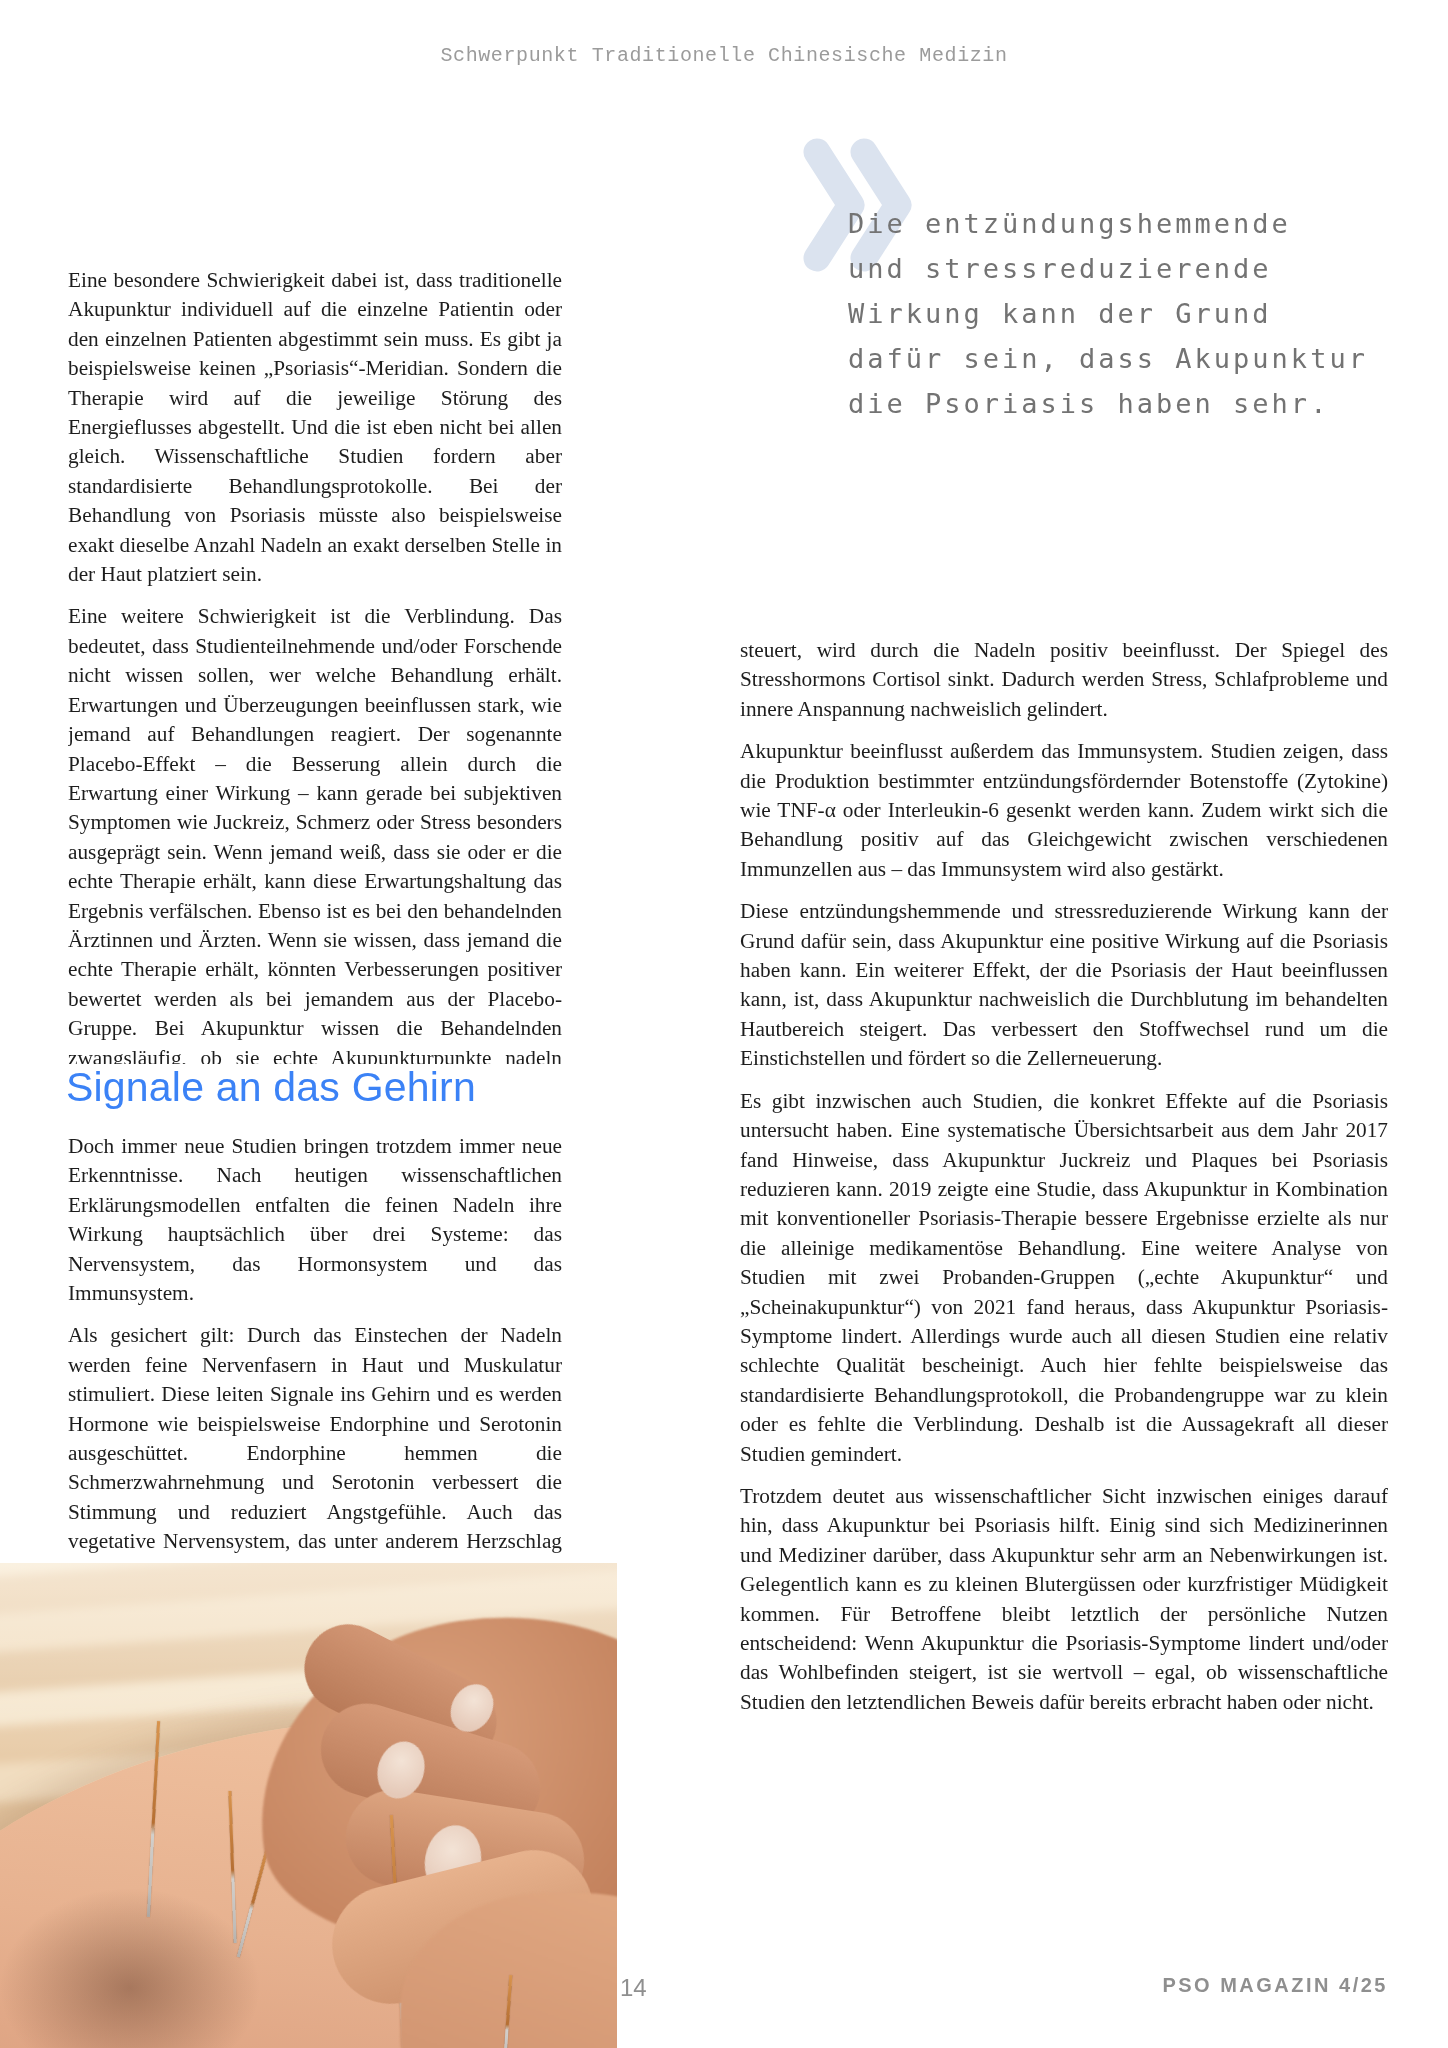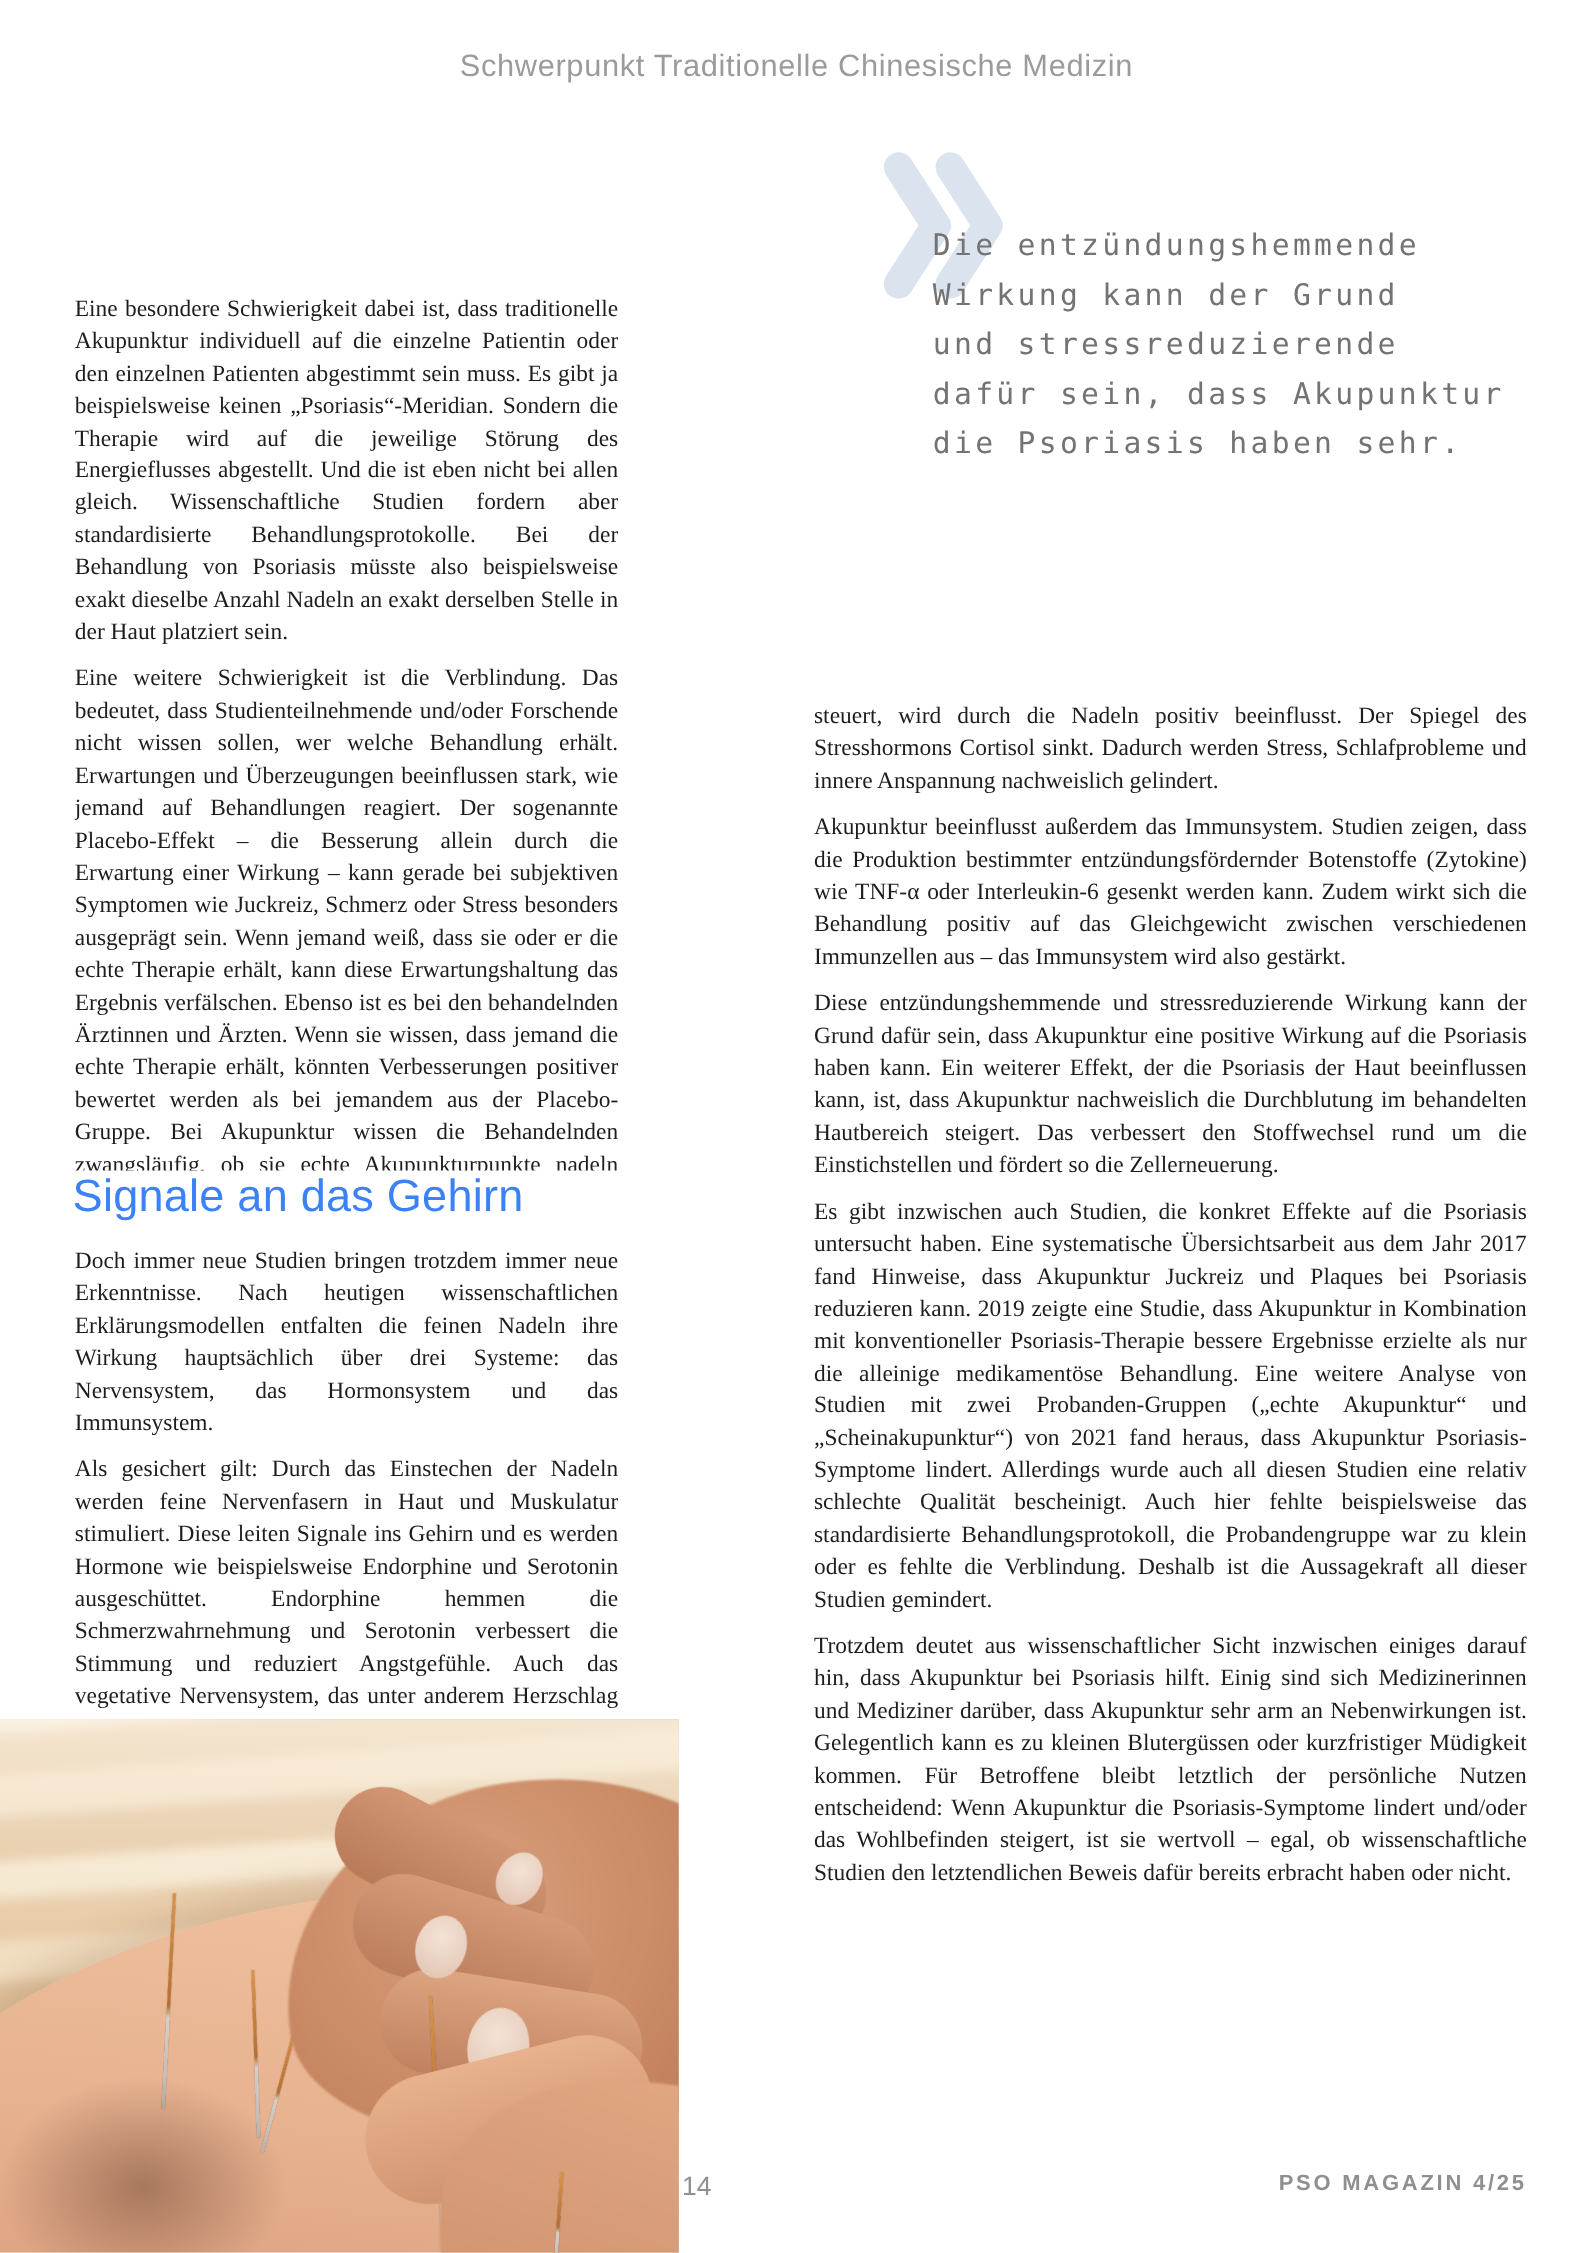--- a/index.html
+++ b/index.html
@@ -1,21 +1,21 @@
 <!DOCTYPE html>
 <html lang="de"><head>
 <meta charset="utf-8">
 <style>
   html,body{margin:0;padding:0;background:#ffffff;}
   .page{position:relative;width:1448px;height:2048px;background:#ffffff;overflow:hidden;
         font-family:"Liberation Serif",serif;color:#1d1d1d;}
 
   
   .running-head{position:absolute;top:44px;left:0;width:100%;text-align:center;
-    font-family:Liberation Sans, sans-serif;font-size:28px;font-weight:400;
+    font-family:Liberation Mono, monospace;font-size:20px;font-weight:400;
     color:#9b9b9b;letter-spacing:0.6px;}
 
   
   .quote-mark{position:absolute;left:802px;top:138px;width:114px;height:134px;}
   .quote{position:absolute;left:848px;top:201px;width:566px;
     font-family:"DejaVu Sans Mono",monospace;font-size:27px;line-height:45px;
     letter-spacing:3px;color:#737373;white-space:nowrap;}
 
   
   .body-col p{margin:0 0 13px 0;text-align:justify;}
@@ -95,22 +95,22 @@
     <svg width="114" height="134" viewBox="0 0 114 134" xmlns="http://www.w3.org/2000/svg">
       <g fill="none" stroke="#dbe3ef" stroke-width="27" stroke-linecap="round" stroke-linejoin="round">
         <polyline points="15,14 49,67 15,120"></polyline>
         <polyline points="62,14 96,67 62,120"></polyline>
       </g>
     </svg>
   </div>
 
   <div class="quote">
     <div>Die entzündungshemmende</div>
+    <div>und stressreduzierende</div>
     <div>Wirkung kann der Grund</div>
-    <div>und stressreduzierende</div>
     <div>dafür sein, dass Akupunktur</div>
     <div>die Psoriasis haben sehr.</div>
   </div>
 
   <div class="col-left-1 body-col">
     <p>Eine besondere Schwierigkeit dabei ist, dass traditionelle Akupunktur individuell auf die einzelne Patientin oder den einzelnen Patienten abgestimmt sein muss. Es gibt ja beispielsweise keinen „Psoriasis“-Meridian. Sondern die Therapie wird auf die jeweilige Störung des Energieflusses abgestellt. Und die ist eben nicht bei allen gleich. Wissenschaftliche Studien fordern aber standardisierte Behandlungsprotokolle. Bei der Behandlung von Psoriasis müsste also beispielsweise exakt dieselbe Anzahl Nadeln an exakt derselben Stelle in der Haut platziert sein.</p>
     <p>Eine weitere Schwierigkeit ist die Verblindung. Das bedeutet, dass Studienteilnehmende und/oder Forschende nicht wissen sollen, wer welche Behandlung erhält. Erwartungen und Überzeugungen beeinflussen stark, wie jemand auf Behandlungen reagiert. Der sogenannte Placebo-Effekt – die Besserung allein durch die Erwartung einer Wirkung – kann gerade bei subjektiven Symptomen wie Juckreiz, Schmerz oder Stress besonders ausgeprägt sein. Wenn jemand weiß, dass sie oder er die echte Therapie erhält, kann diese Erwartungshaltung das Ergebnis verfälschen. Ebenso ist es bei den behandelnden Ärztinnen und Ärzten. Wenn sie wissen, dass jemand die echte Therapie erhält, könnten Verbesserungen positiver bewertet werden als bei jemandem aus der Placebo-Gruppe. Bei Akupunktur wissen die Behandelnden zwangsläufig, ob sie echte Akupunkturpunkte nadeln oder eine Scheinbehandlung durchführen. Diese fehlende Verblindung macht es schwierig, den spezifischen Effekt der Akupunktur vom Placebo-Effekt zu unterscheiden.</p>
   </div>
 
   <div class="section-heading">Signale an das Gehirn</div>

